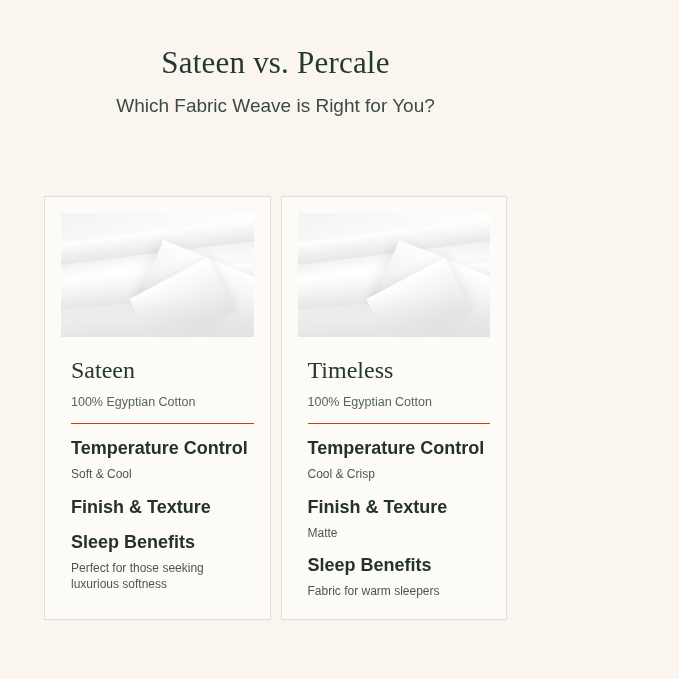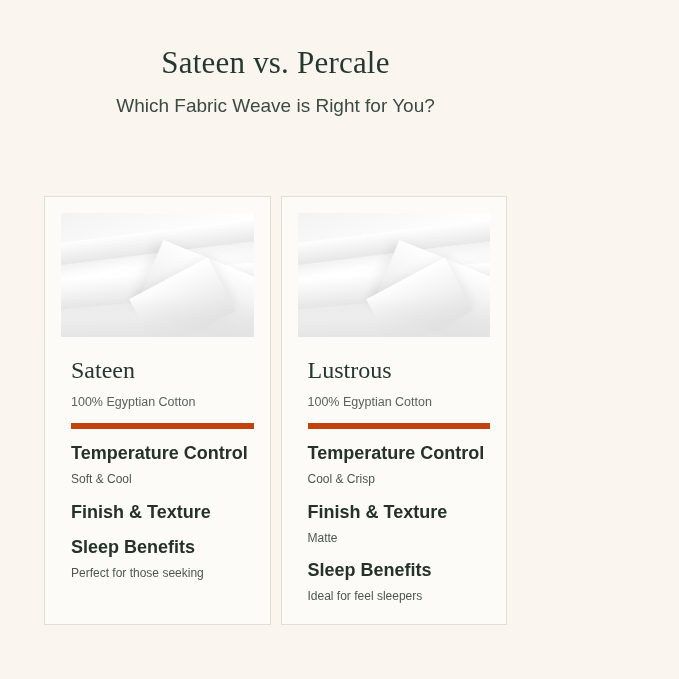--- a/index.html
+++ b/index.html
@@ -113,21 +113,21 @@
     font-weight: 400;
     color: #25382f;
     margin: 20px 0 0 10px;
     line-height: 1.1;
   }
   .card-sub {
     font-size: 12.5px;
     color: #55645c;
     margin: 12px 0 0 10px;
     padding-bottom: 14px;
-    border-bottom: 6px solid #c2410c;
+    border-bottom: 1px solid #c2410c;
   }
   .spec {
     margin: 0 0 0 10px;
   }
   .spec-label {
     font-size: 18px;
     font-weight: bold;
     color: #243229;
     margin-top: 14px;
   }
@@ -163,40 +163,41 @@
       </div>
       <div class="card-title">Sateen</div>
       <div class="card-sub">100% Egyptian Cotton</div>
       <div class="spec">
         <div class="spec-label">Temperature Control</div>
         <div class="spec-value">Soft &amp; Cool</div>
         <div class="spec-label">Finish &amp; Texture</div>
         <div class="spec-label">Sleep Benefits</div>
         <div class="spec-value">
           <span>Perfect for those seeking</span>
+          <span class="line2">luxurious softness</span>
         </div>
       </div>
     </div>
 
     <div class="card">
       <div class="card-image">
         <div class="fold fold1"></div>
         <div class="fold fold2"></div>
         <div class="fold fold3"></div>
         <div class="fold fold4"></div>
         <div class="shade-bottom"></div>
       </div>
-      <div class="card-title">Lustrous</div>
+      <div class="card-title">Timeless</div>
       <div class="card-sub">100% Egyptian Cotton</div>
       <div class="spec">
         <div class="spec-label">Temperature Control</div>
         <div class="spec-value">Cool &amp; Crisp</div>
         <div class="spec-label">Finish &amp; Texture</div>
         <div class="spec-value">Matte</div>
         <div class="spec-label">Sleep Benefits</div>
         <div class="spec-value">
-          <span>Ideal for feel sleepers</span>
+          <span>Fabric for warm sleepers</span>
         </div>
       </div>
     </div>
 
   </div>
 </div>
 
 </body></html>

